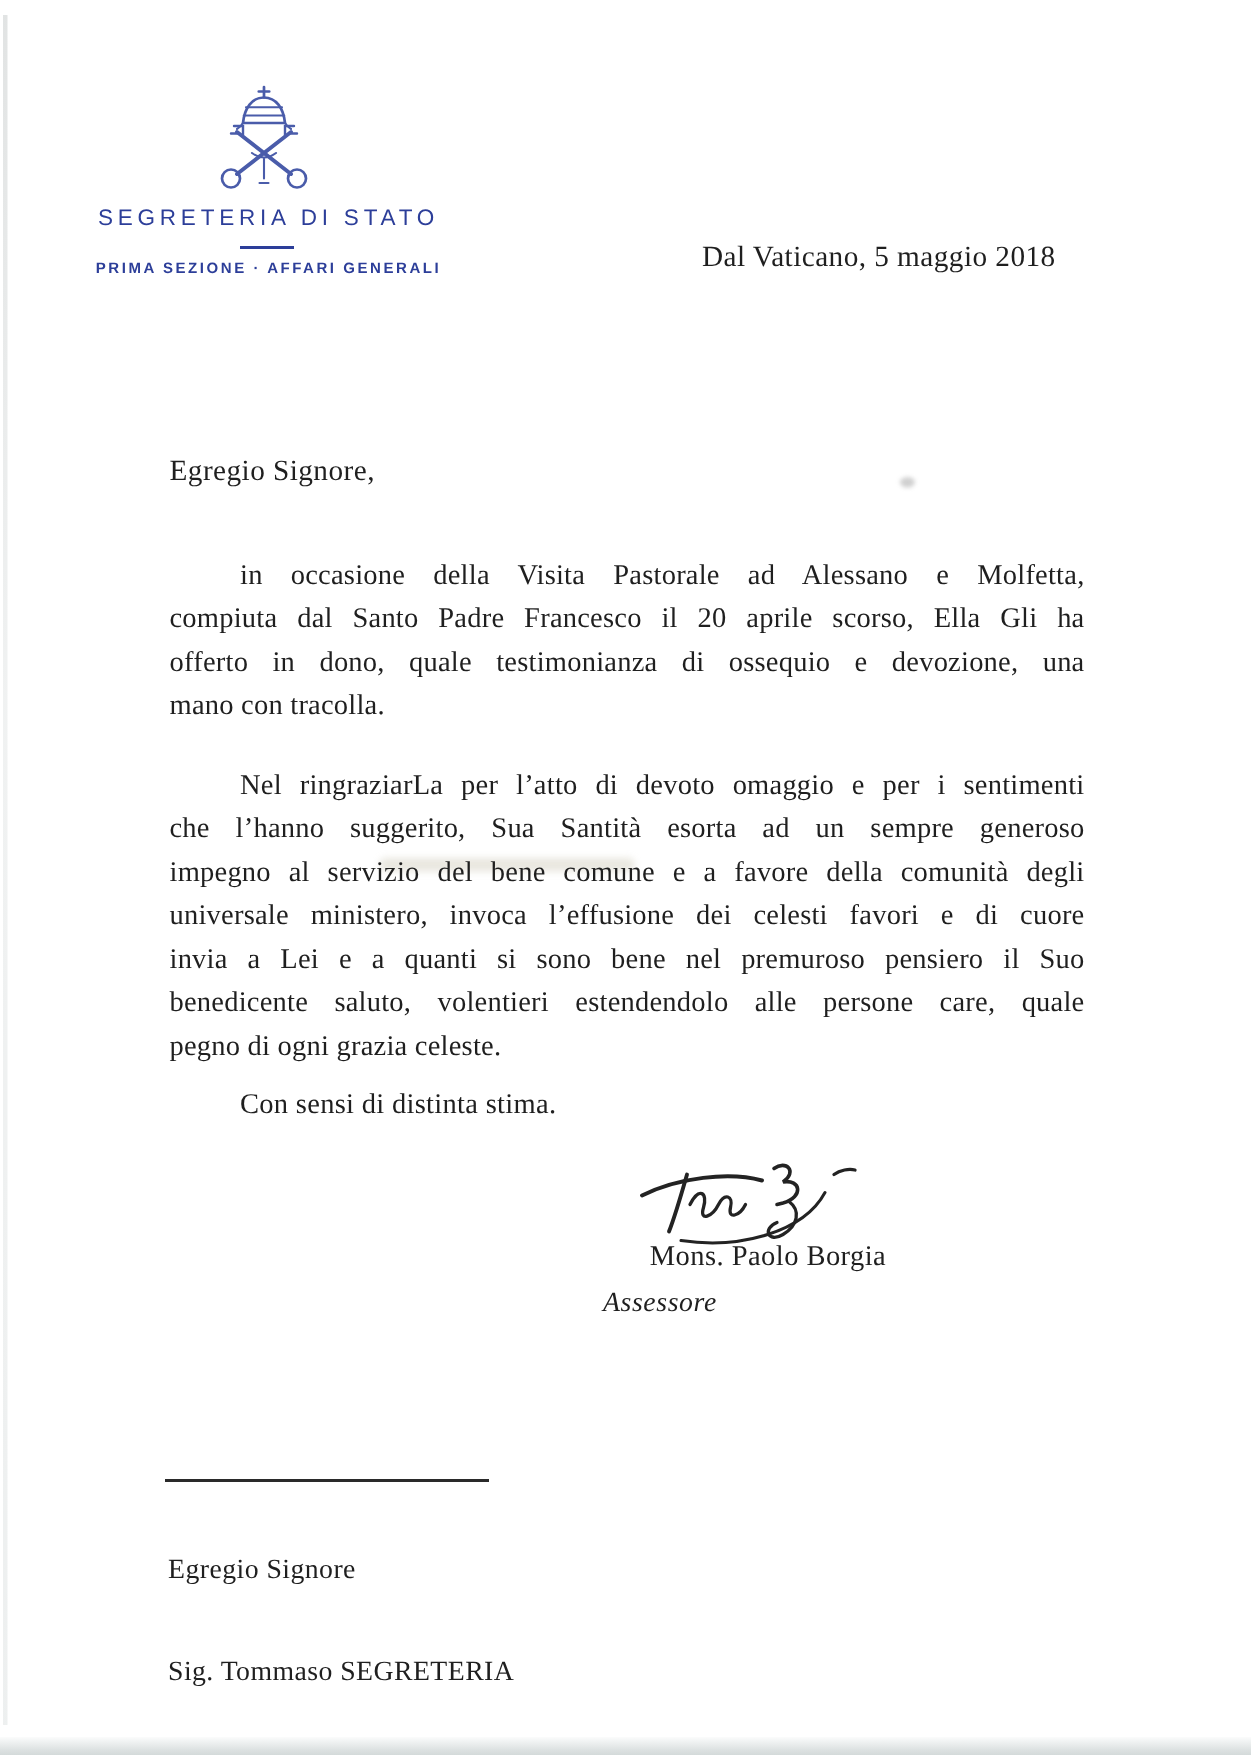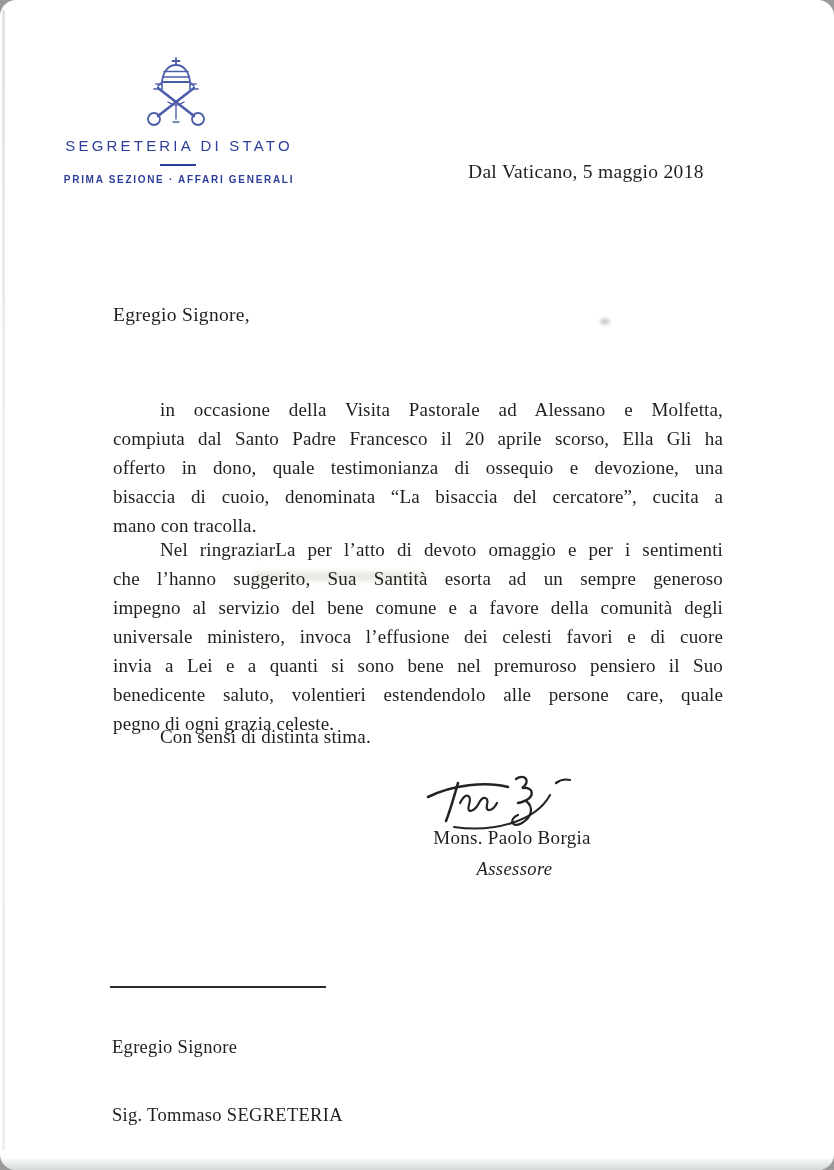--- a/index.html
+++ b/index.html
@@ -3,21 +3,20 @@
 <meta charset="utf-8">
 <style>
   html,body{margin:0;padding:0;background:#9a9a9a;}
   .page{
     position:relative;
     width:834px;height:1170px;
     background:#ffffff;
     overflow:hidden;
     font-family:"Liberation Serif", serif;
     color:#1f1f1f;
-    border-radius:16px;
   }
   
   .edge-left{
     position:absolute;left:2px;top:10px;width:3px;height:1140px;
     background:linear-gradient(180deg,#c9cdcd,#e4e7e7 40%,#dfe3e3);
     opacity:.55;
   }
   .edge-bottom{
     position:absolute;left:0;bottom:0;width:834px;height:12px;
     background:linear-gradient(180deg,#fbfcfc,#dde2e2 70%,#d4dada);
@@ -52,40 +51,40 @@
   .dateline{
     position:absolute;left:468px;top:161px;
     font-size:19.5px;letter-spacing:.3px;white-space:nowrap;
   }
   .salutation{
     position:absolute;left:113px;top:304px;
     font-size:19.5px;letter-spacing:.3px;
   }
   .para{
     position:absolute;left:113px;width:610px;
-    font-size:19px;letter-spacing:.15px;line-height:29px;margin-top:26px;
+    font-size:19px;letter-spacing:.15px;line-height:29px;
   }
   .p1{top:369px;}
   .p2{top:509px;}
   .bline{text-align:justify;text-align-last:justify;}
   .bline.first{text-indent:47px;}
   .bline.last{text-align:left;text-align-last:left;}
   .closing{
     position:absolute;left:160px;top:726px;
     font-size:19px;letter-spacing:.2px;text-align:center;
   }
   
   .sig-svg{position:absolute;left:424px;top:768px;width:160px;height:72px;}
   .sig-name{
     position:absolute;left:402px;top:827px;width:220px;
     font-size:19px;text-align:center;letter-spacing:.3px;
   }
   .sig-role{
     position:absolute;left:402px;top:859px;width:225px;
-    font-size:18.5px;font-style:italic;text-align:center;letter-spacing:.4px;
+    font-size:18.5px;font-style:italic;text-align:left;letter-spacing:.4px;
   }
   
   .addr-rule{
     position:absolute;left:110px;top:986px;width:216px;height:2px;
     background:#2a2a2a;
   }
   .addr{
     position:absolute;left:112px;top:991px;
     font-size:18.5px;line-height:22.6px;letter-spacing:.3px;
     white-space:pre-wrap;
@@ -125,21 +124,20 @@
   <div class="lh-subtitle">PRIMA SEZIONE · AFFARI GENERALI</div>
 
   <div class="dateline">Dal Vaticano, 5 maggio 2018</div>
 
   <div class="salutation">Egregio Signore,</div>
 
   <div class="para p1">
     <div class="bline first">in occasione della Visita Pastorale ad Alessano e Molfetta,</div>
     <div class="bline">compiuta dal Santo Padre Francesco il 20 aprile scorso, Ella Gli ha</div>
     <div class="bline">offerto in dono, quale testimonianza di ossequio e devozione, una</div>
-    <div class="bline">bisaccia di cuoio, denominata “La bisaccia del cercatore”, cucita a</div>
     <div class="bline last">mano con tracolla.</div>
   </div>
 
   <div class="para p2">
     <div class="bline first">Nel ringraziarLa per l’atto di devoto omaggio e per i sentimenti</div>
     <div class="bline">che l’hanno suggerito, Sua Santità esorta ad un sempre generoso</div>
     <div class="bline">impegno al servizio del bene comune e a favore della comunità degli</div>
     <div class="bline">universale ministero, invoca l’effusione dei celesti favori e di cuore</div>
     <div class="bline">invia a Lei e a quanti si sono bene nel premuroso pensiero il Suo</div>
     <div class="bline">benedicente saluto, volentieri estendendolo alle persone care, quale</div>

